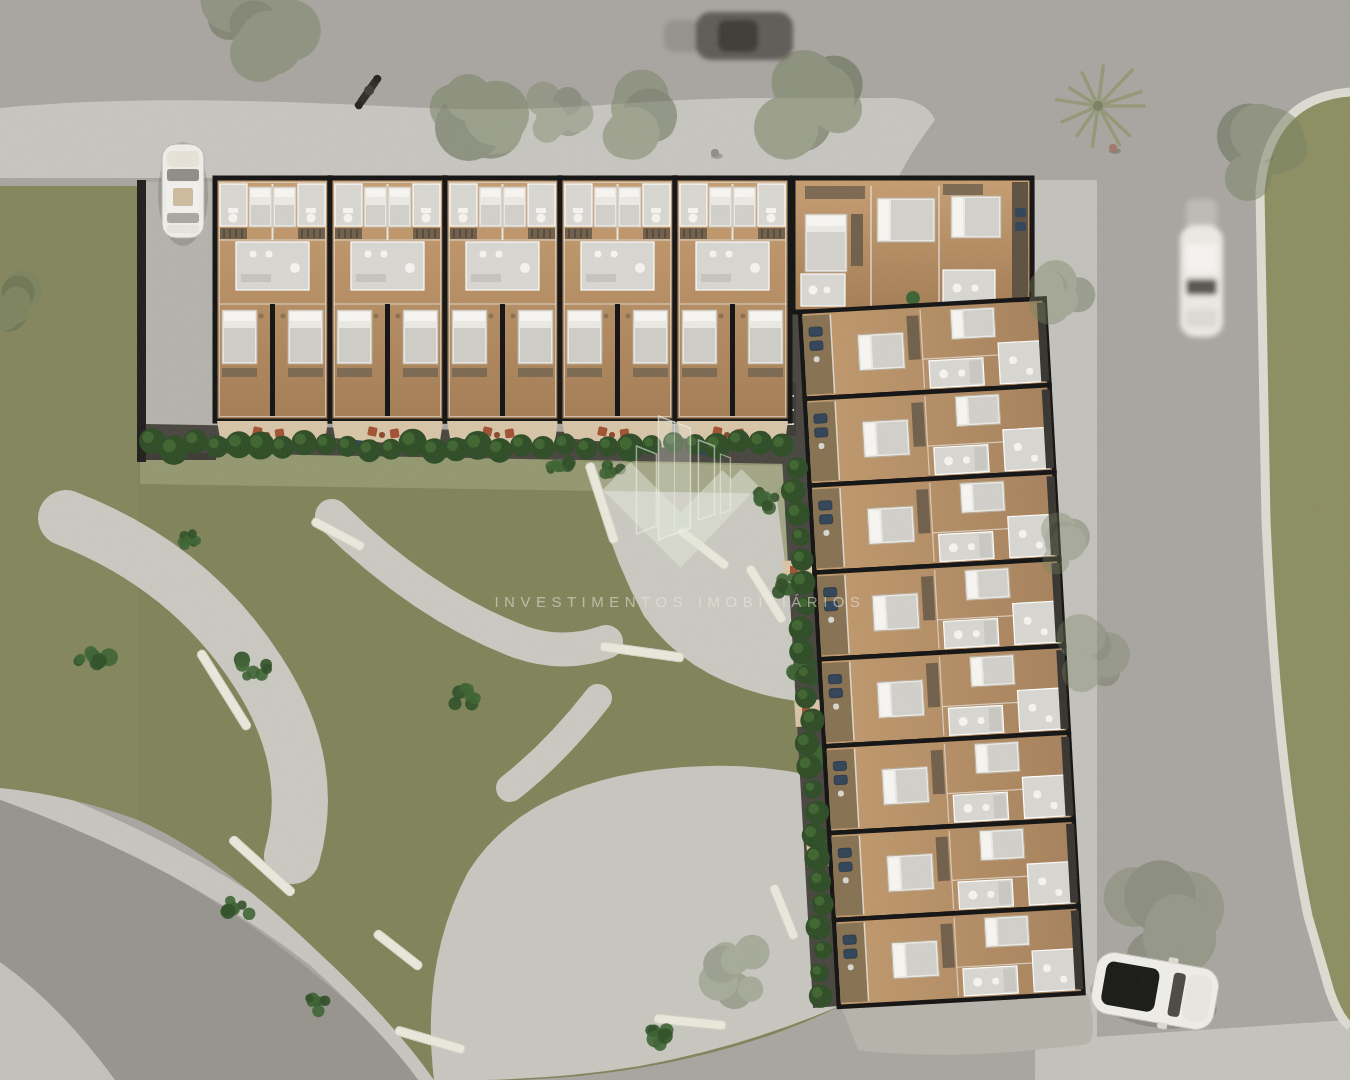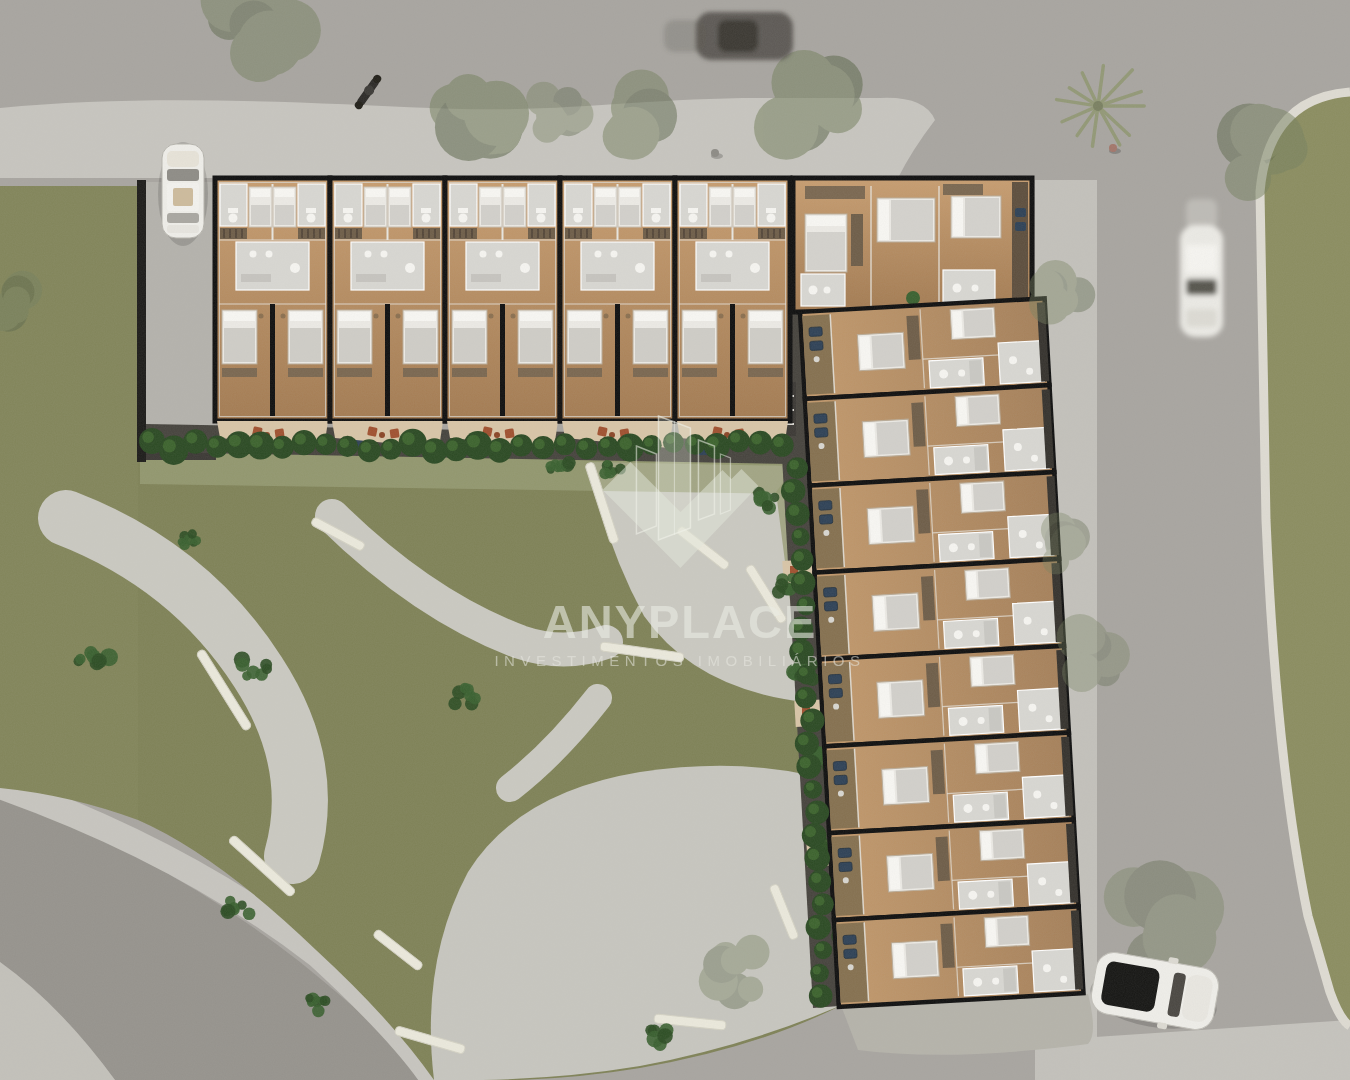--- a/index.html
+++ b/index.html
@@ -1044,17 +1044,16 @@
 
 <div class="watermark">
   <svg width="176" height="172" viewBox="0 0 176 172">
     <path d="M88,158 L10,80 L38,52 L88,102 L130,60 L139,69 L149,59 L166,76 Z" fill="rgba(226,229,217,0.50)"></path>
     <path d="M66,6 L98,18 L98,118 L66,130 Z" fill="rgba(228,231,220,0.30)" stroke="rgba(240,242,234,0.60)" stroke-width="1.5"></path>
     <line x1="82" y1="11" x2="82" y2="125" stroke="rgba(240,242,234,0.45)" stroke-width="1.2"></line>
     <path d="M44,36 L64,44 L64,116 L44,124 Z" fill="none" stroke="rgba(240,242,234,0.55)" stroke-width="1.5"></path>
     <path d="M106,30 L122,36 L122,104 L106,110 Z" fill="none" stroke="rgba(240,242,234,0.55)" stroke-width="1.5"></path>
     <path d="M128,44 L138,48 L138,100 L128,104 Z" fill="none" stroke="rgba(240,242,234,0.5)" stroke-width="1.3"></path>
   </svg>
-  <div class="wm-brand">ANYPLACE</div>
   <div class="wm-tagline">INVESTIMENTOS IMOBILIÁRIOS</div>
 </div>
 
 </div>
 
 </body></html>

